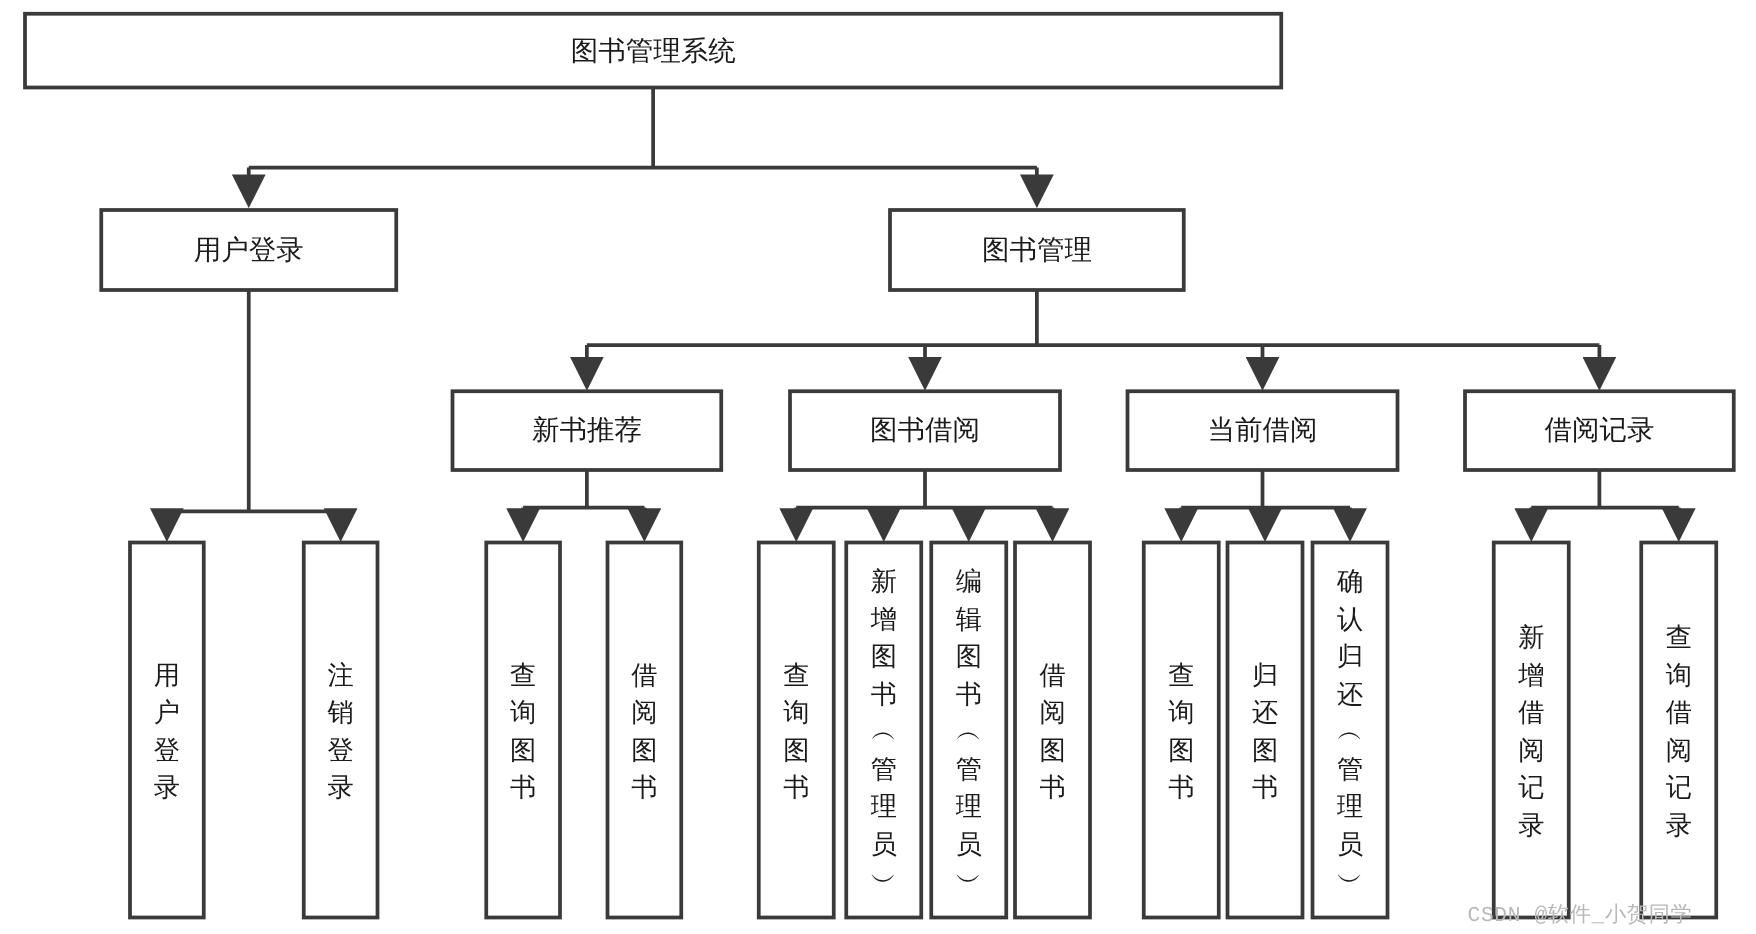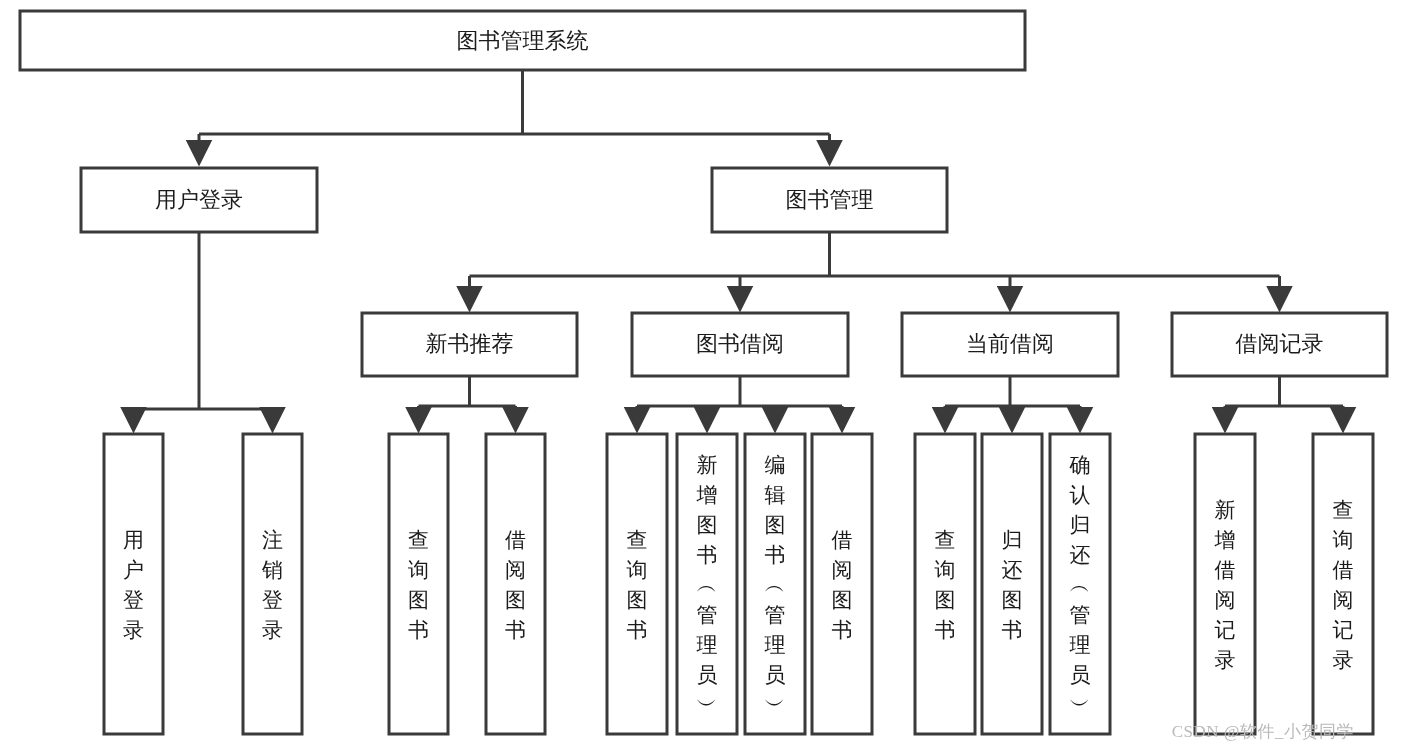--- a/index.html
+++ b/index.html
@@ -49,21 +49,21 @@
   .node-label-v {
     font-family: "DejaVu Sans", "Liberation Sans", sans-serif;
     font-size: 21px;
     fill: #1b1b1b;
     text-anchor: middle;
   }
   .watermark {
     position: absolute;
     right: 10px;
     bottom: 4px;
-    font-family: Liberation Serif, serif;
+    font-family: Liberation Mono, monospace;
     font-size: 17px;
     color: #b9b9b9;
     white-space: nowrap;
     letter-spacing: 0.5px;
     pointer-events: none;
   }
 </style>
 </head>
 <body>
 

